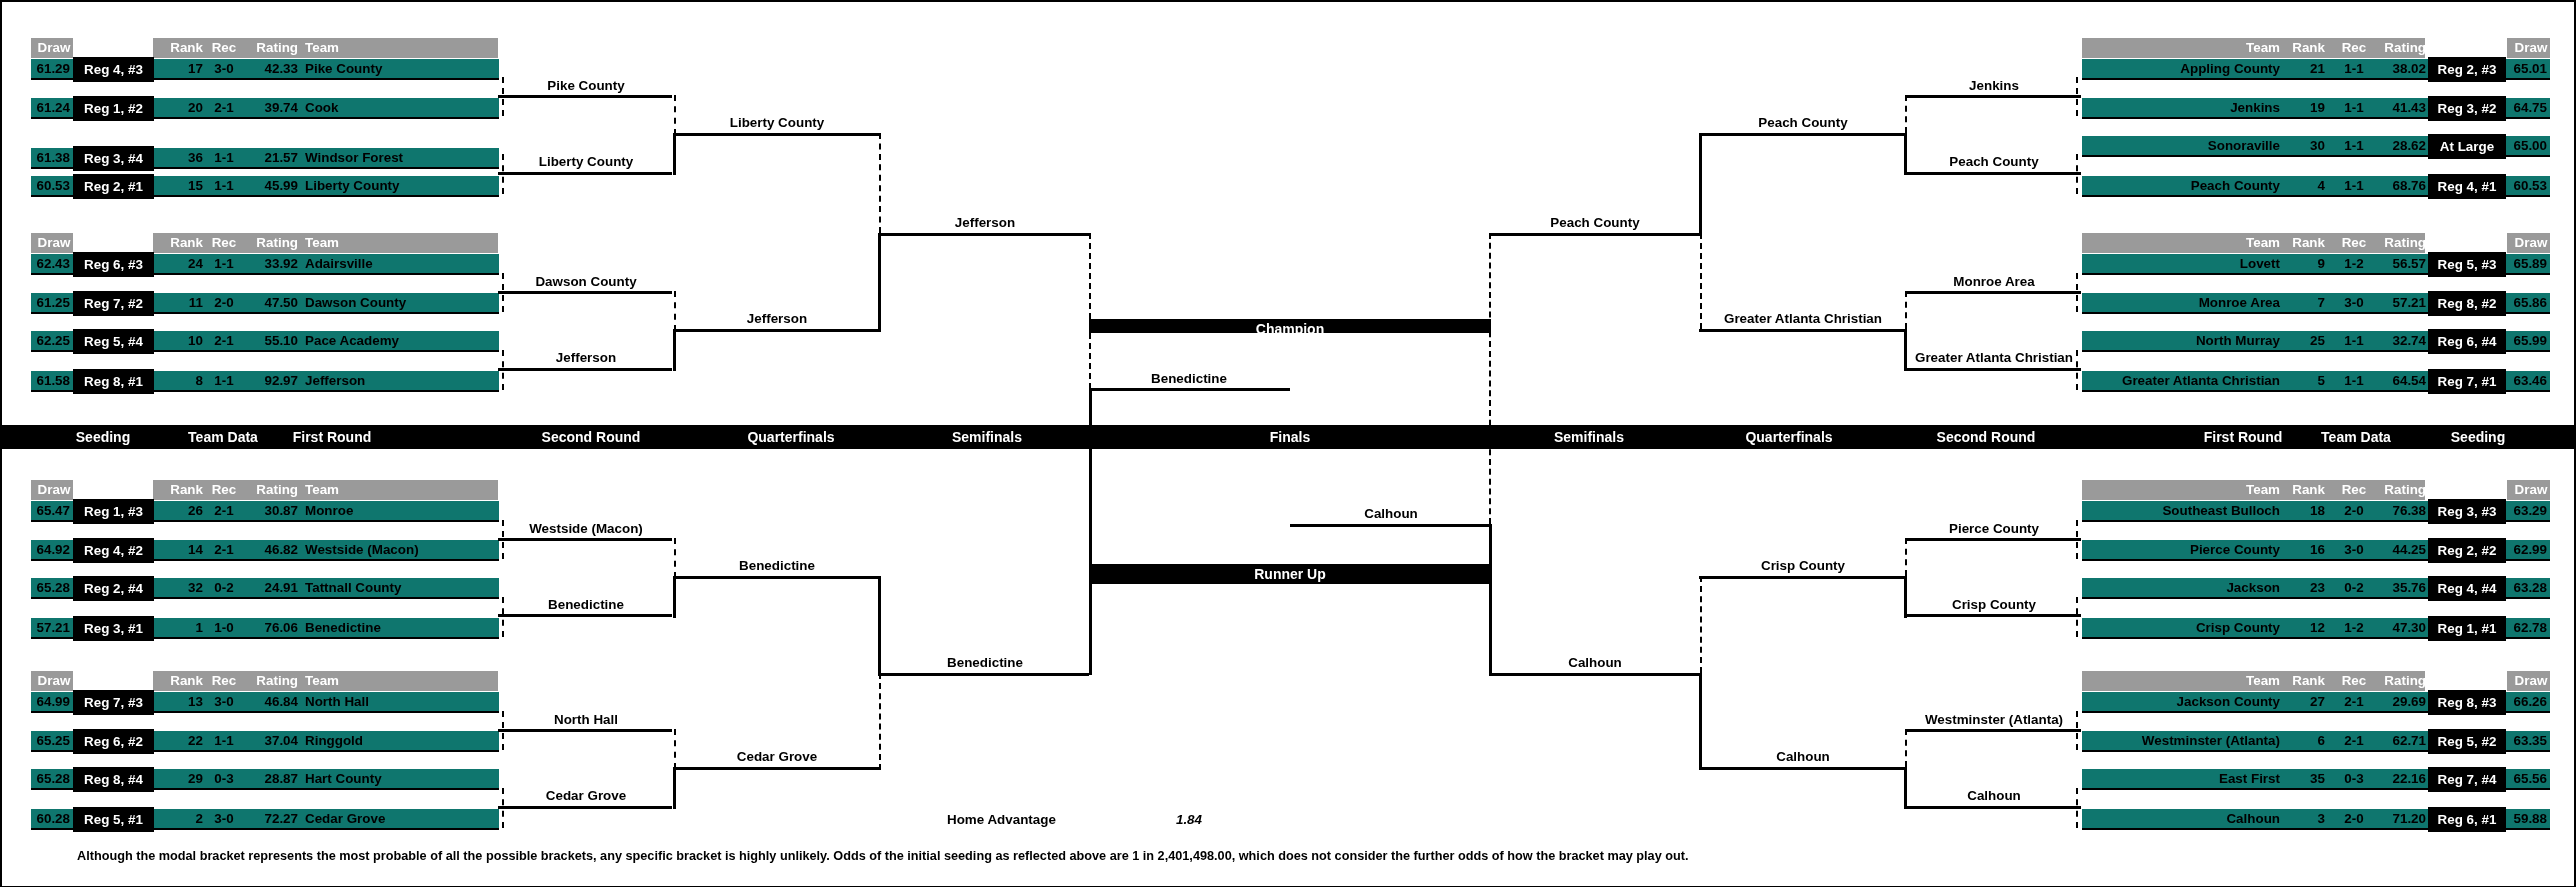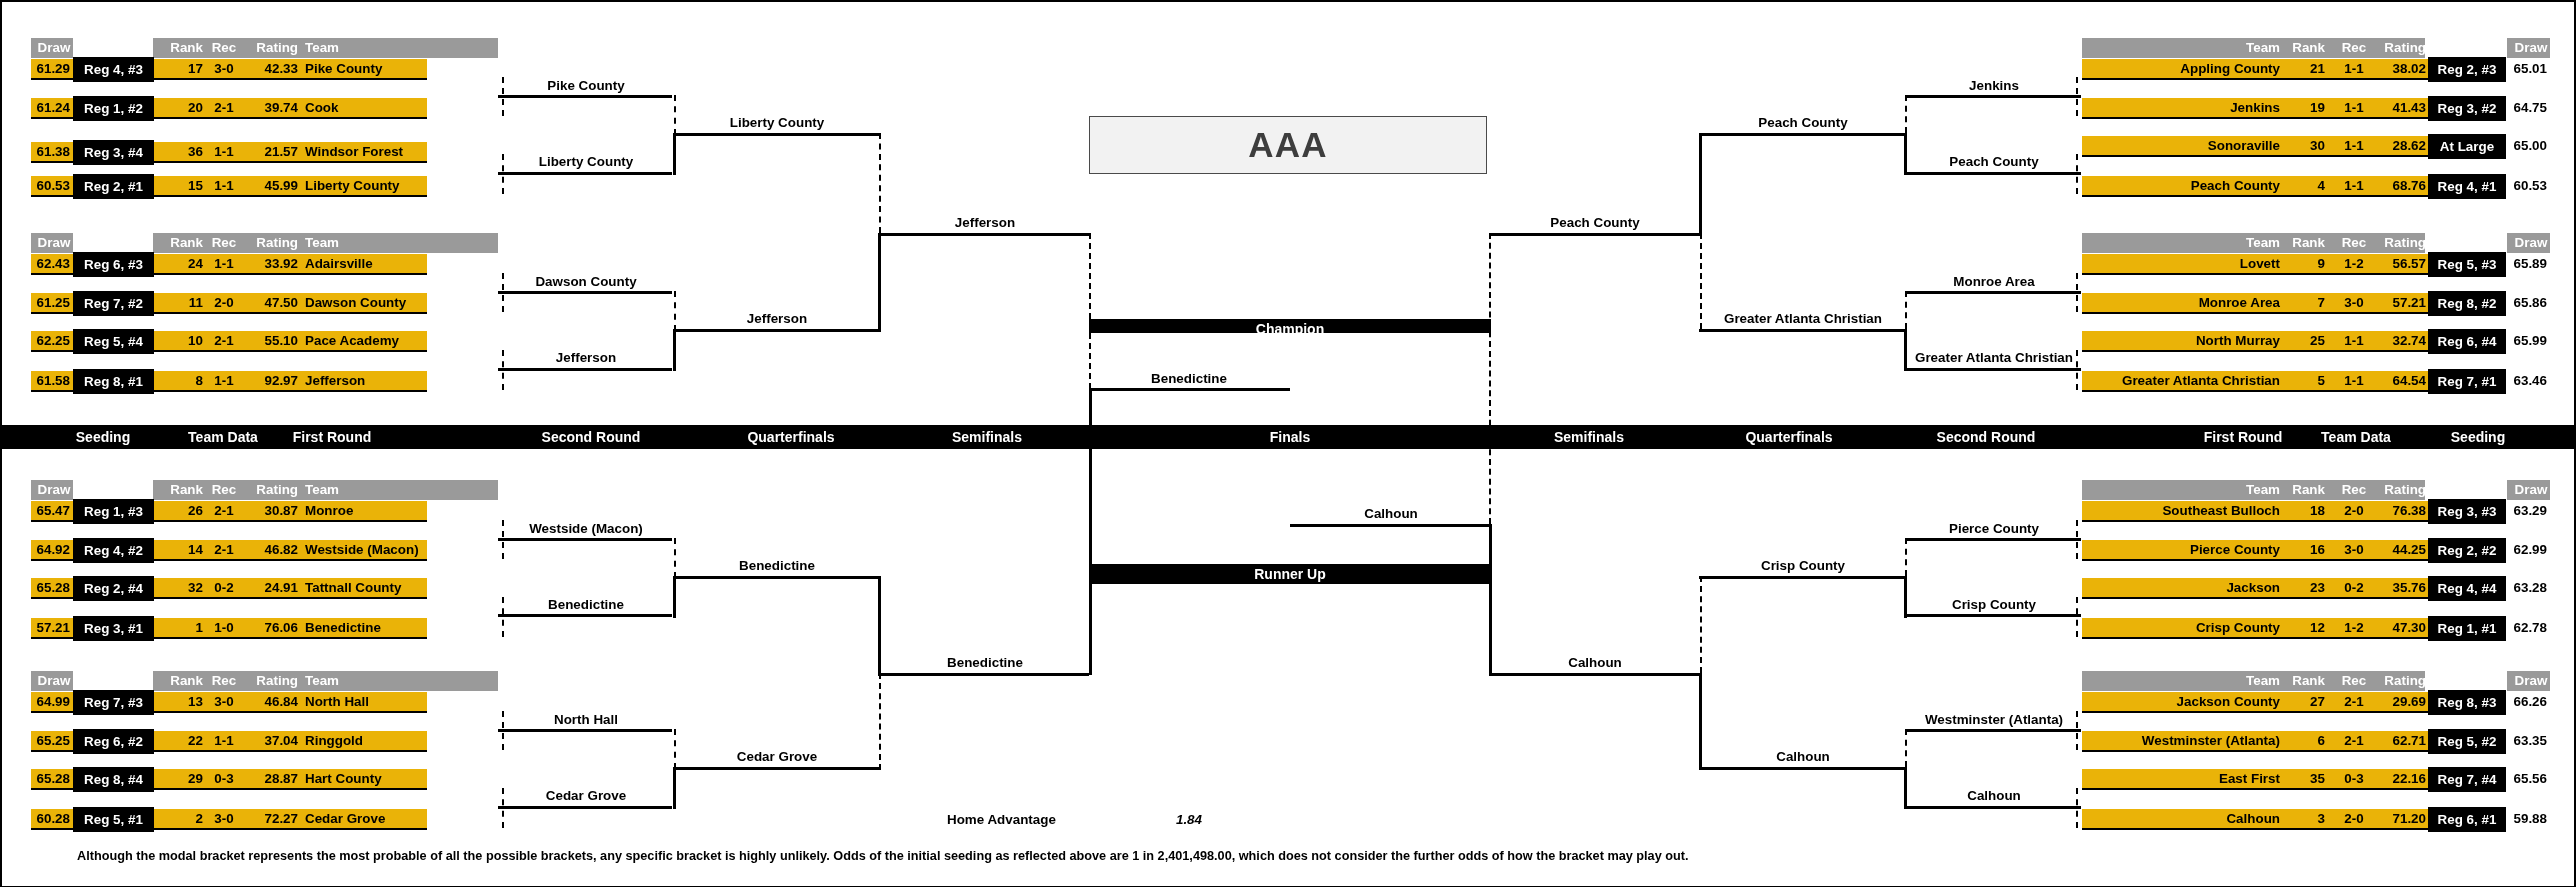--- a/index.html
+++ b/index.html
@@ -8,21 +8,21 @@
           font-family:"Liberation Sans",sans-serif;font-weight:bold;color:#000;}
   
   .grp{position:absolute;width:468px;height:161px;}
   .lh{position:absolute;left:0;top:0;width:468px;height:32px;}
   .hdraw{position:absolute;left:0;width:42px;height:20px;background:#9a9a9a;color:#fff;
          text-align:right;line-height:20px;font-size:13.4px;padding-right:2.7px;box-sizing:border-box;}
   .hdraw.rt{left:425px;width:43px;}
   .hbarbg{position:absolute;left:122px;width:345px;height:20px;background:#9a9a9a;}
   .hbarbg.rt{left:0;width:343px;}
   .hc{color:#fff;}
-  .row{position:absolute;left:0;width:396px;height:19px;background:#eab308;
+  .row{position:absolute;left:0;width:468px;height:19px;background:#0f766e;
        border-bottom:2.7px solid #000;font-size:13.4px;}
   .row span,.lh span{position:absolute;top:0;height:19px;line-height:19px;white-space:nowrap;}
   .lh span{height:20px;line-height:20px;font-size:13.4px;}
   
   .c1{left:0;width:39px;text-align:right;}
   .c2{left:42px;width:81px;top:-2px !important;height:25px !important;line-height:25px !important;
       background:#000;color:#fff;text-align:center;}
   .c3{left:134px;width:38px;text-align:right;}
   .c4{left:177px;width:32px;text-align:center;}
   .c5{left:221px;width:46px;text-align:right;}
@@ -51,21 +51,20 @@
         font-size:14px;}
   .ha-label{position:absolute;left:945px;top:810px;font-size:13.4px;}
   .ha-value{position:absolute;left:1140px;top:810px;width:60px;text-align:right;font-size:13.4px;font-style:italic;}
   .footnote{position:absolute;left:75px;top:847px;font-size:12.7px;white-space:nowrap;}
 </style>
 </head>
 <body>
 
 <div id="canvas">
 
-  <div class="aaa"><span>AAA</span></div>
 
   <div class="band">
     <span class="bl" style="left:101px">Seeding</span>
     <span class="bl" style="left:221px">Team Data</span>
     <span class="bl" style="left:330px">First Round</span>
     <span class="bl" style="left:589px">Second Round</span>
     <span class="bl" style="left:789px">Quarterfinals</span>
     <span class="bl" style="left:985px">Semifinals</span>
     <span class="bl" style="left:1288px">Finals</span>
     <span class="bl" style="left:1587px">Semifinals</span>
@@ -97,21 +96,21 @@
         <span class="c6">Pike County</span>
       </div>
     <div class="row" style="top:60px">
         <span class="c1">61.24</span>
         <span class="c2">Reg 1, #2</span>
         <span class="c3">20</span>
         <span class="c4">2-1</span>
         <span class="c5">39.74</span>
         <span class="c6">Cook</span>
       </div>
-    <div class="row" style="top:104px">
+    <div class="row" style="top:110px">
         <span class="c1">61.38</span>
         <span class="c2">Reg 3, #4</span>
         <span class="c3">36</span>
         <span class="c4">1-1</span>
         <span class="c5">21.57</span>
         <span class="c6">Windsor Forest</span>
       </div>
     <div class="row" style="top:138px">
         <span class="c1">60.53</span>
         <span class="c2">Reg 2, #1</span>

